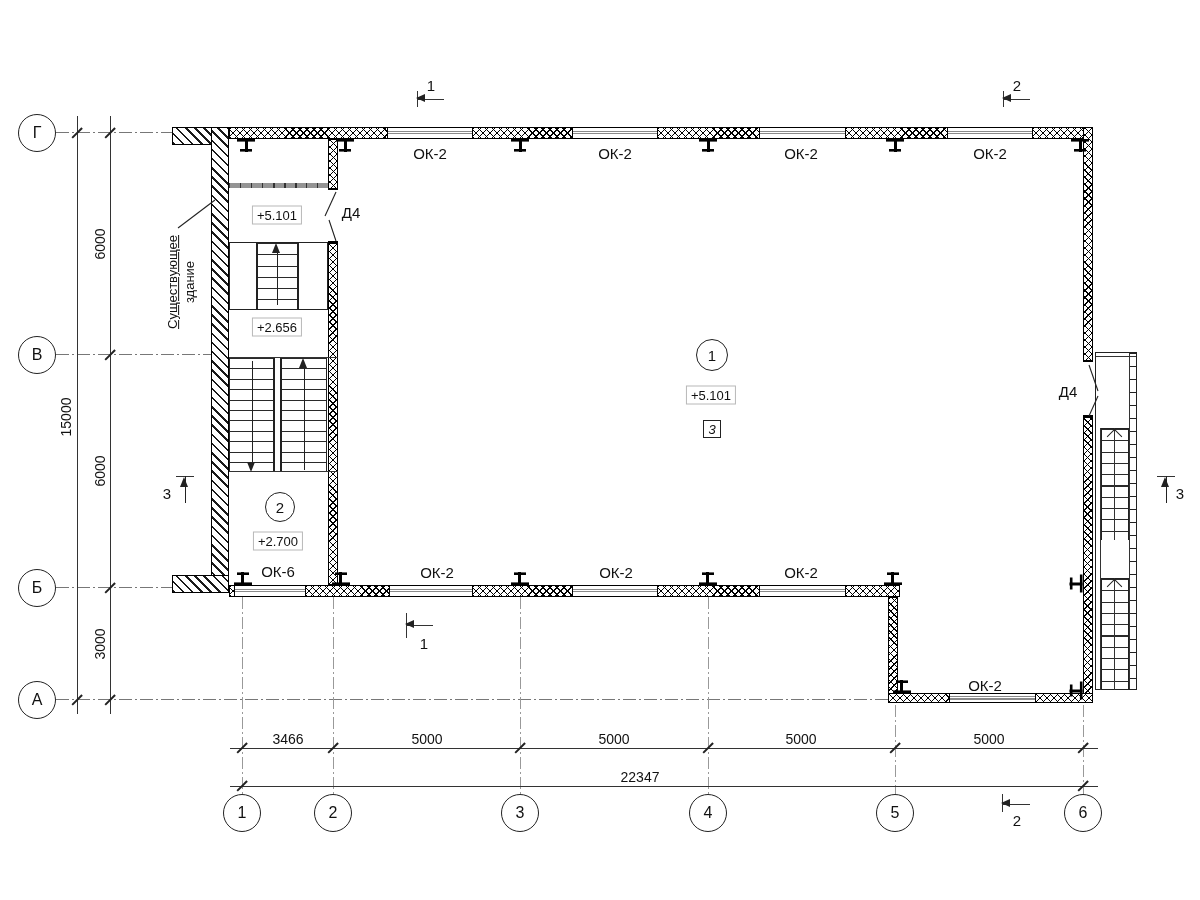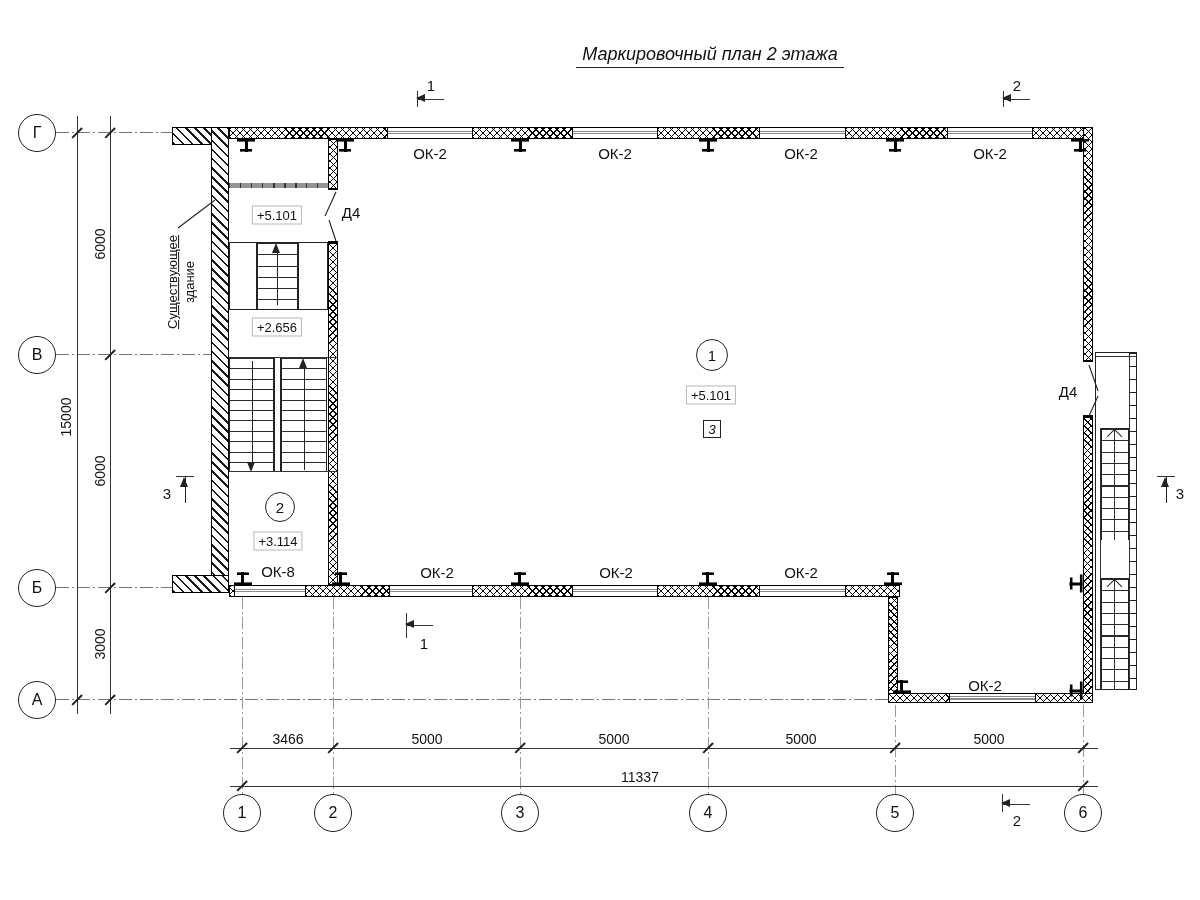--- a/index.html
+++ b/index.html
@@ -58,21 +58,20 @@
         transform:translate(-50%,-50%) rotate(-90deg)}
   .note .u{text-decoration:underline}
   .title{position:absolute;left:460px;top:44px;width:500px;text-align:center;font-size:18px;font-style:italic;font-weight:bold}
   .title span{display:inline-block;border-bottom:1.5px solid #222;padding:0 6px 2px;font-weight:normal}
 </style>
 </head>
 <body>
 
 <div id="canvas">
 
-  <div class="title"><span>Маркировочный план 2 этажа</span></div>
 
   <div class="xline" style="left:56px;top:132px;width:184px"></div>
   <div class="xline" style="left:56px;top:354px;width:156px"></div>
   <div class="xline" style="left:56px;top:587px;width:120px"></div>
   <div class="xline" style="left:56px;top:699px;width:836px"></div>
 
   <div class="dline" style="left:77px;top:116px;width:1px;height:598px"></div>
   <div class="dline" style="left:110px;top:116px;width:1px;height:598px"></div>
   <div class="tick" style="left:70px;top:132px"></div>
   <div class="tick" style="left:70px;top:699px"></div>
@@ -113,21 +112,21 @@
   <div class="tick" style="left:701px;top:747px"></div>
   <div class="tick" style="left:888px;top:747px"></div>
   <div class="tick" style="left:1076px;top:747px"></div>
   <div class="tick" style="left:235px;top:785px"></div>
   <div class="tick" style="left:1076px;top:785px"></div>
   <div class="dimtxt" style="left:288px;top:739px">3466</div>
   <div class="dimtxt" style="left:427px;top:739px">5000</div>
   <div class="dimtxt" style="left:614px;top:739px">5000</div>
   <div class="dimtxt" style="left:801px;top:739px">5000</div>
   <div class="dimtxt" style="left:989px;top:739px">5000</div>
-  <div class="dimtxt" style="left:640px;top:777px">11337</div>
+  <div class="dimtxt" style="left:640px;top:777px">22347</div>
 
   <div class="circle" style="left:223px;top:794px">
       <span>1</span>
     </div>
   <div class="circle" style="left:314px;top:794px">
       <span>2</span>
     </div>
   <div class="circle" style="left:501px;top:794px">
       <span>3</span>
     </div>
@@ -225,36 +224,36 @@
   <div class="ibeam r90" style="left:1067px;top:684px"></div>
   <div class="ibeam r180" style="left:893px;top:680px"></div>
 
   <div class="lbl" style="left:430px;top:153px">ОК-2</div>
   <div class="lbl" style="left:615px;top:153px">ОК-2</div>
   <div class="lbl" style="left:801px;top:153px">ОК-2</div>
   <div class="lbl" style="left:990px;top:153px">ОК-2</div>
   <div class="lbl" style="left:437px;top:572px">ОК-2</div>
   <div class="lbl" style="left:616px;top:572px">ОК-2</div>
   <div class="lbl" style="left:801px;top:572px">ОК-2</div>
-  <div class="lbl" style="left:278px;top:571px">ОК-8</div>
+  <div class="lbl" style="left:278px;top:571px">ОК-6</div>
   <div class="lbl" style="left:985px;top:685px">ОК-2</div>
   <div class="lbl" style="left:351px;top:212px">Д4</div>
   <div class="lbl" style="left:1068px;top:391px">Д4</div>
 
   <div class="circle sm" style="left:696px;top:339px">
       <span>1</span>
     </div>
   <div class="elev" style="left:711px;top:395px">+5.101</div>
   <div class="fbox" style="left:703px;top:420px">
       <span>3</span>
     </div>
   <div class="circle sm2" style="left:265px;top:492px">
       <span>2</span>
     </div>
-  <div class="elev" style="left:278px;top:541px">+3.114</div>
+  <div class="elev" style="left:278px;top:541px">+2.700</div>
   <div class="elev" style="left:277px;top:215px">+5.101</div>
   <div class="elev" style="left:277px;top:327px">+2.656</div>
 
   <div class="dline" style="left:417px;top:91px;width:1.2px;height:16px"></div>
   <div class="dline" style="left:417px;top:98.5px;width:27px;height:1.2px"></div>
   <div class="tri left" style="left:416px;top:94px"></div>
   <div class="sec-lbl lbl" style="left:431px;top:85px">1</div>
 
   <div class="dline" style="left:1003px;top:91px;width:1.2px;height:16px"></div>
   <div class="dline" style="left:1003px;top:98.5px;width:27px;height:1.2px"></div>

